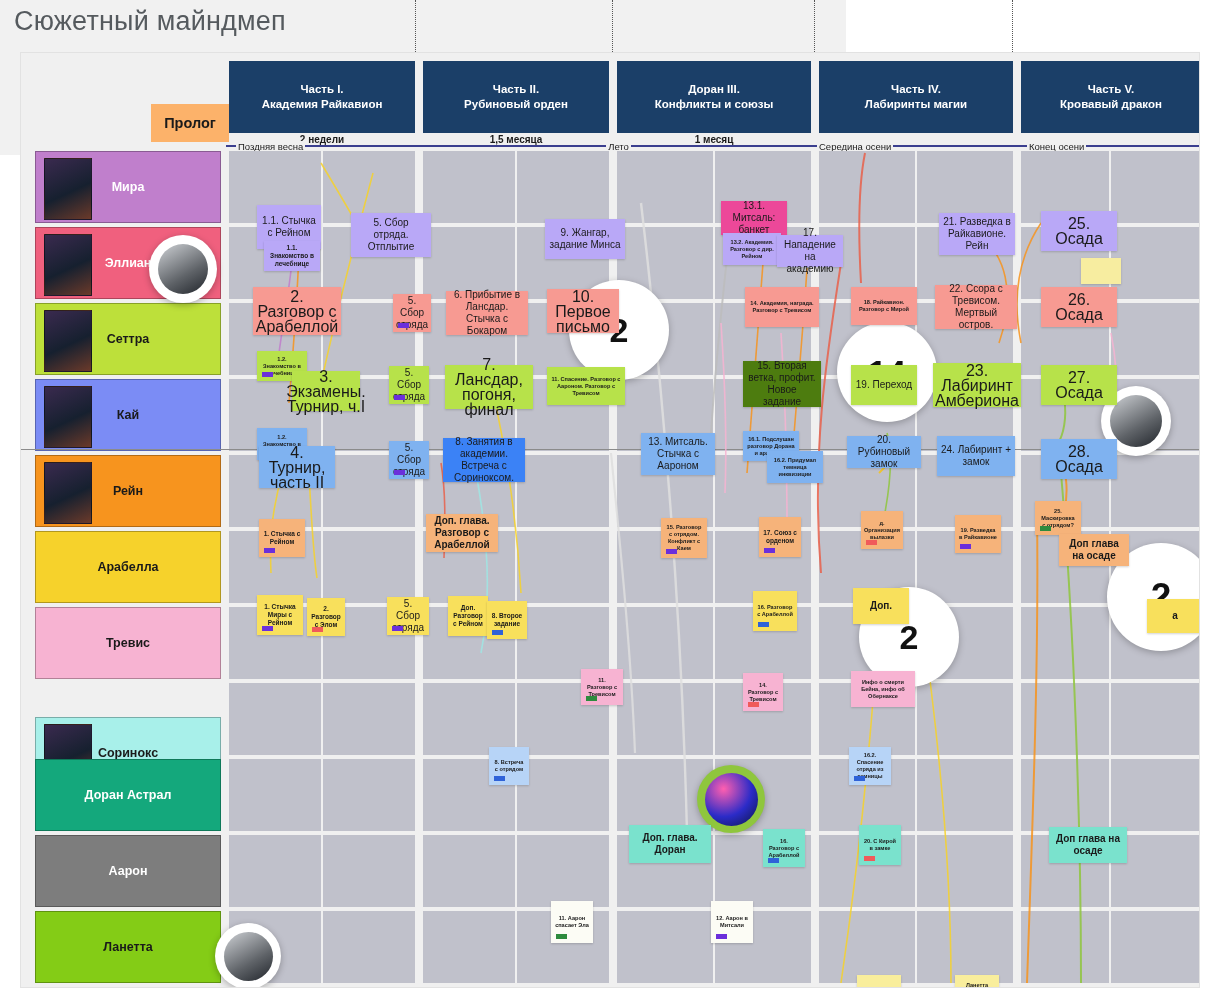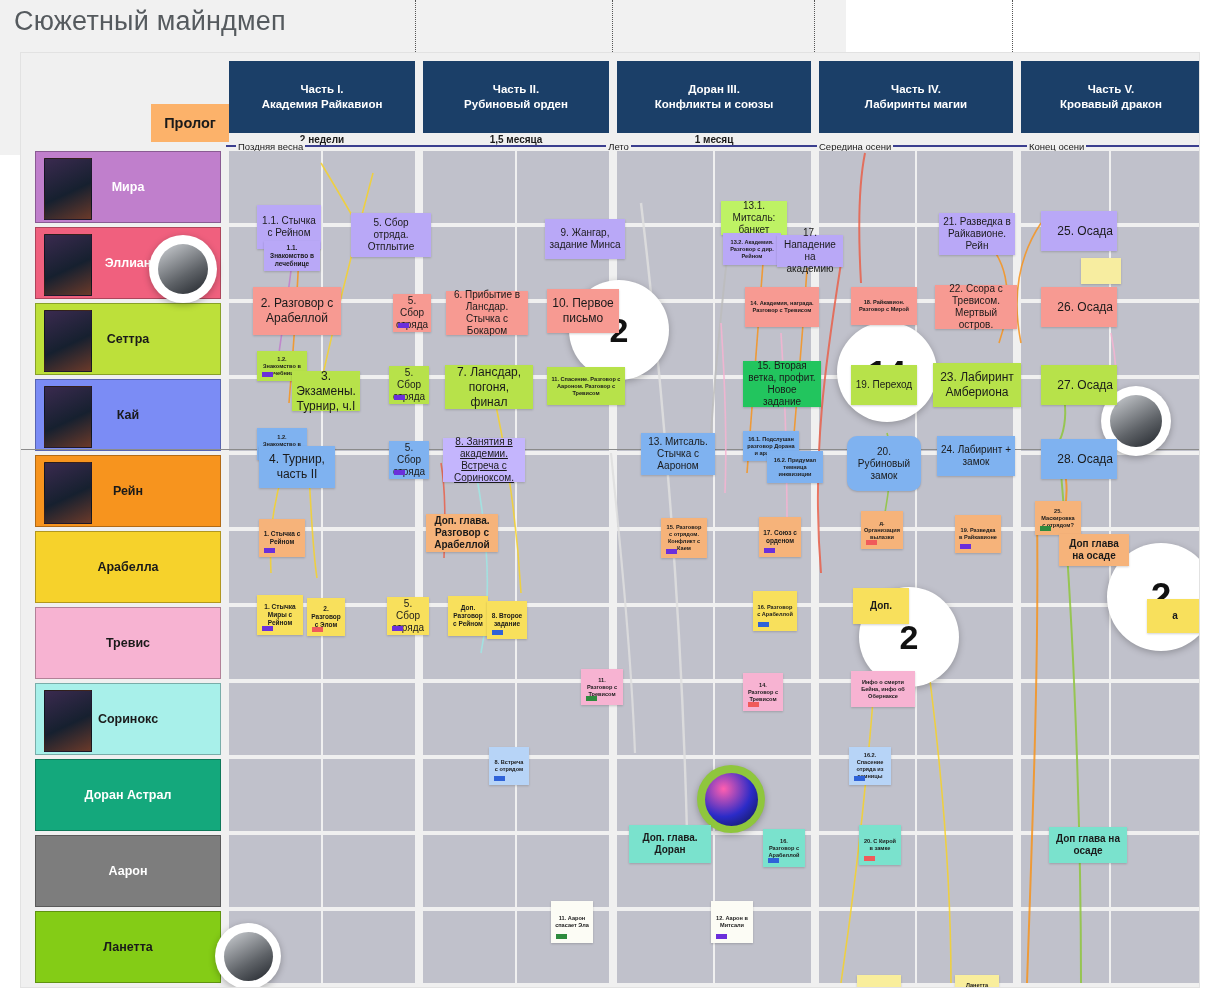--- a/index.html
+++ b/index.html
@@ -69,21 +69,21 @@
   
   #main-divider{position:absolute;left:0;top:0;width:1216px;height:0;border-top:1px solid #8b8b8b;}
 
   
   .card{
     position:absolute;box-sizing:border-box;
     display:flex;flex-direction:column;align-items:center;justify-content:center;
     text-align:center;padding:3px 4px;color:#1a1a1a;
     box-shadow:0 1px 2px rgba(0,0,0,.18);
   }
-  .card.big{font-size:12px;line-height:15px;align-items:flex-end;}
+  .card.big{font-size:16px;line-height:15px;}
   .card.mid{font-size:10px;line-height:12px;}
   .card.small{font-size:6.5px;line-height:8px;font-weight:bold;}
   .card.tiny{font-size:5.6px;line-height:7px;font-weight:bold;}
   .card.bold{font-weight:bold;}
   .tag{position:absolute;left:5px;bottom:4px;width:11px;height:5px;}
 
   
   .bubble{
     position:absolute;border-radius:50%;background:#fff;
     display:flex;align-items:center;justify-content:center;
@@ -273,21 +273,21 @@
         <div class="cellblock" style="left: 402px; width: 92px;"></div>
         <div class="cellblock" style="left: 496px; width: 92px;"></div>
         <div class="cellblock" style="left: 596px; width: 96px;"></div>
         <div class="cellblock" style="left: 694px; width: 96px;"></div>
         <div class="cellblock" style="left: 798px; width: 96px;"></div>
         <div class="cellblock" style="left: 896px; width: 96px;"></div>
         <div class="cellblock" style="left: 1000px; width: 88px;"></div>
         <div class="cellblock" style="left: 1090px; width: 90px;"></div>
       </div>
       <div class="row" style="top: 532px;">
-        <div class="namecell" style="background: rgb(168, 240, 234); color: rgb(26, 26, 26); border: 1px solid rgba(0, 0, 0, 0.28);">
+        <div class="namecell" style="background: rgb(168, 240, 234); color: rgb(26, 26, 26); border: 1px solid rgba(0, 0, 0, 0.28); margin-top: 34px;">
           <div class="thumb" style="background: linear-gradient(155deg, rgb(58, 42, 79), rgb(22, 32, 47) 55%, rgb(107, 58, 42));"></div>
           <span>Соринокс</span>
         </div>
         <div class="cellblock" style="left: 208px; width: 92px;"></div>
         <div class="cellblock" style="left: 302px; width: 92px;"></div>
         <div class="cellblock" style="left: 402px; width: 92px;"></div>
         <div class="cellblock" style="left: 496px; width: 92px;"></div>
         <div class="cellblock" style="left: 596px; width: 96px;"></div>
         <div class="cellblock" style="left: 694px; width: 96px;"></div>
         <div class="cellblock" style="left: 798px; width: 96px;"></div>
@@ -408,21 +408,21 @@
     </div>
     <div class="card small" style="left: 243px; top: 188px; width: 56px; height: 30px; background: rgb(185, 168, 247);">
       <span>1.1. Знакомство в лечебнице</span>
     </div>
     <div class="card mid" style="left: 330px; top: 160px; width: 80px; height: 44px; background: rgb(185, 168, 247);">
       <span>5. Сбор отряда. Отплытие</span>
     </div>
     <div class="card mid" style="left: 524px; top: 166px; width: 80px; height: 40px; background: rgb(185, 168, 247); align-items: center;">
       <span>9. Жангар, задание Минса</span>
     </div>
-    <div class="card mid" style="left: 700px; top: 148px; width: 66px; height: 34px; background: #bef264;">
+    <div class="card mid" style="left: 700px; top: 148px; width: 66px; height: 34px; background: #ec4899;">
       <span>13.1. Митсаль: банкет</span>
     </div>
     <div class="card tiny" style="left: 702px; top: 180px; width: 58px; height: 32px; background: rgb(185, 168, 247);">
       <span>13.2. Академия. Разговор с дир. Рейном</span>
     </div>
     <div class="card mid" style="left: 756px; top: 182px; width: 66px; height: 32px; background: rgb(185, 168, 247);">
       <span>17. Нападение на академию</span>
     </div>
     <div class="card mid" style="left: 918px; top: 160px; width: 76px; height: 42px; background: rgb(185, 168, 247);">
       <span>21. Разведка в Райкавионе. Рейн</span>
@@ -468,21 +468,21 @@
     <div class="card mid" style="left: 368px; top: 313px; width: 40px; height: 38px; background: rgb(183, 226, 74);">
       <span>5. Сбор отряда</span>
       <span class="tag" style="background: rgb(107, 47, 219);"></span>
     </div>
     <div class="card big" style="left: 424px; top: 312px; width: 88px; height: 44px; background: rgb(183, 226, 74);">
       <span>7. Лансдар, погоня, финал</span>
     </div>
     <div class="card tiny" style="left: 526px; top: 314px; width: 78px; height: 38px; background: rgb(183, 226, 74);">
       <span>11. Спасение. Разговор с Аароном. Разговор с Тревисом</span>
     </div>
-    <div class="card mid" style="left: 722px; top: 308px; width: 78px; height: 46px; background: #22c55e;">
+    <div class="card mid" style="left: 722px; top: 308px; width: 78px; height: 46px; background: #4d7c0f;">
       <span>15. Вторая ветка, профит. Новое задание</span>
     </div>
     <div class="card mid" style="left: 830px; top: 312px; width: 66px; height: 40px; background: rgb(183, 226, 74);">
       <span>19. Переход</span>
     </div>
     <div class="card big" style="left: 912px; top: 310px; width: 88px; height: 44px; background: rgb(183, 226, 74);">
       <span>23.  Лабиринт Амбериона</span>
     </div>
     <div class="card big" style="left: 1020px; top: 312px; width: 76px; height: 40px; background: rgb(183, 226, 74);">
       <span>27. Осада</span>
@@ -491,33 +491,33 @@
       <span>1.2. Знакомство в лечебнице</span>
       <span class="tag" style="background: rgb(107, 47, 219);"></span>
     </div>
     <div class="card big" style="left: 238px; top: 393px; width: 76px; height: 42px; background: rgb(127, 178, 240);">
       <span>4. Турнир, часть II</span>
     </div>
     <div class="card mid" style="left: 368px; top: 388px; width: 40px; height: 38px; background: rgb(127, 178, 240);">
       <span>5. Сбор отряда</span>
       <span class="tag" style="background: rgb(107, 47, 219);"></span>
     </div>
-    <div class="card mid" style="left: 422px; top: 385px; width: 82px; height: 44px; background: #c4b5fd; text-decoration: underline;">
+    <div class="card mid" style="left: 422px; top: 385px; width: 82px; height: 44px; background: #3b82f6;">
       <span>8. Занятия в академии. Встреча с Сориноксом.</span>
     </div>
     <div class="card mid" style="left: 620px; top: 380px; width: 74px; height: 42px; background: rgb(127, 178, 240);">
       <span>13. Митсаль. Стычка с Аароном</span>
     </div>
     <div class="card tiny" style="left: 722px; top: 378px; width: 56px; height: 30px; background: rgb(127, 178, 240);">
       <span>16.1. Подслушан разговор Дорана и арабеллы</span>
     </div>
     <div class="card tiny" style="left: 746px; top: 398px; width: 56px; height: 32px; background: rgb(127, 178, 240);">
       <span>16.2. Придумал темница инквизиции</span>
     </div>
-    <div class="card mid" style="left: 826px; top: 383px; width: 74px; height: 55px; background: rgb(127, 178, 240); border-radius: 10px;">
+    <div class="card mid" style="left: 826px; top: 383px; width: 74px; height: 32px; background: rgb(127, 178, 240);">
       <span>20.  Рубиновый замок</span>
     </div>
     <div class="card mid" style="left: 916px; top: 383px; width: 78px; height: 40px; background: rgb(127, 178, 240);">
       <span>24. Лабиринт + замок</span>
     </div>
     <div class="card big" style="left: 1020px; top: 386px; width: 76px; height: 40px; background: rgb(127, 178, 240);">
       <span>28. Осада</span>
     </div>
     <div class="card small" style="left: 238px; top: 466px; width: 46px; height: 38px; background: rgb(246, 179, 122);">
       <span>1. Стычка с Рейном</span>

